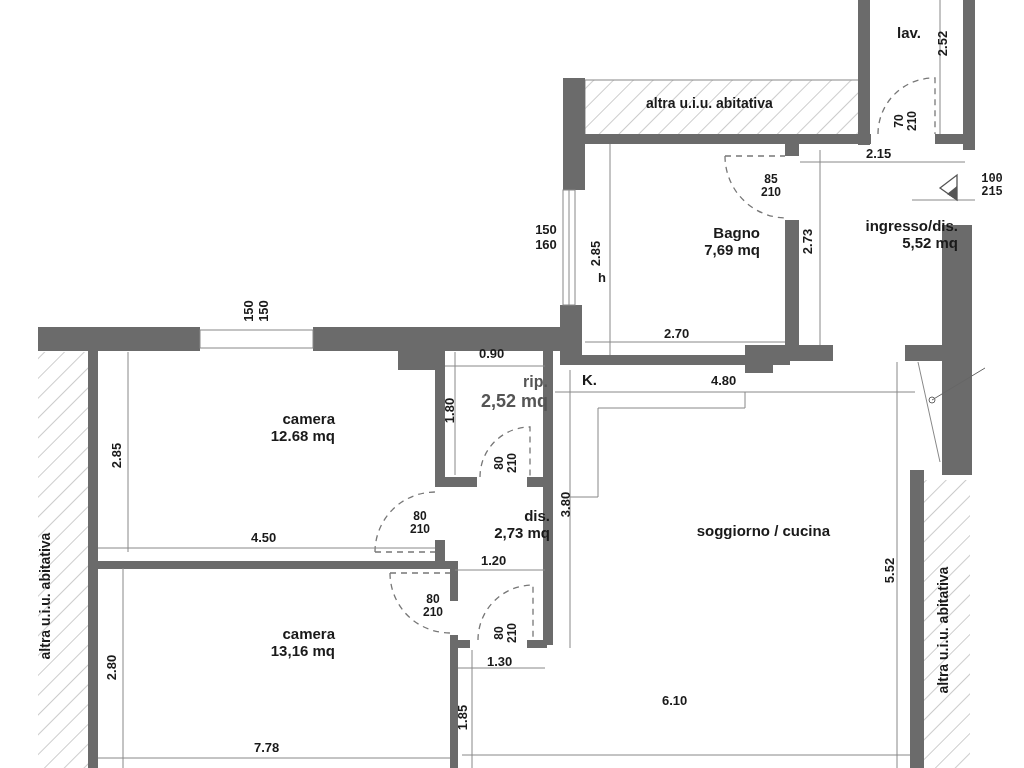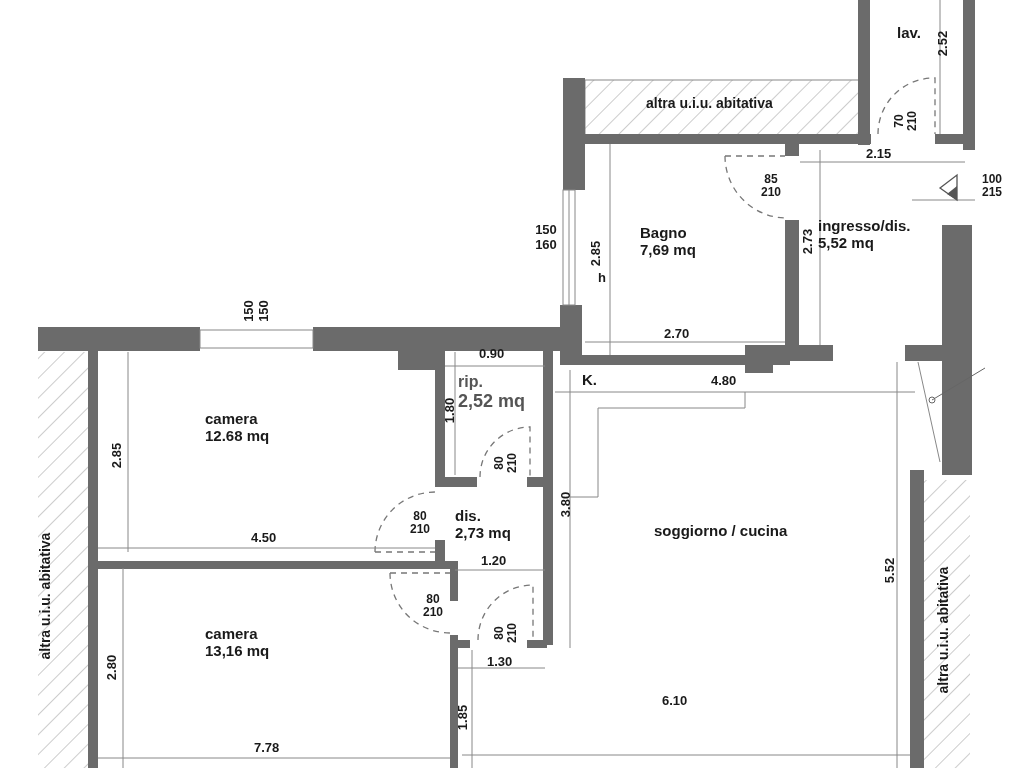--- a/index.html
+++ b/index.html
@@ -4,21 +4,21 @@
 <style>
   html, body { margin:0; padding:0; background:#ffffff; }
   body { width:1024px; height:768px; position:relative; overflow:hidden;
          font-family:"Liberation Sans", sans-serif; color:#1a1a1a; }
   svg#plan { position:absolute; left:0; top:0; }
   .wall { fill:#6b6b6b; }
   .hatch-rect { fill:url(#hatch); stroke:#888; stroke-width:1; }
   .dim-line { stroke:#888; stroke-width:1; fill:none; }
   .door-arc { stroke:#777; stroke-width:1.3; stroke-dasharray:6 5; fill:none; }
   .window { fill:#fff; stroke:#888; stroke-width:1; }
-  .label { position:absolute; font-weight:bold; text-align:left; white-space:nowrap; }
+  .label { position:absolute; font-weight:bold; text-align:right; white-space:nowrap; }
   .room-name { font-size:15px; }
   .room-area { font-size:15px; }
   .dim { font-size:13px; font-weight:bold; position:absolute; white-space:nowrap; }
   .vert { transform:rotate(-90deg); transform-origin:center center; }
   .door-dim { font-size:12px; font-weight:bold; position:absolute; text-align:center; line-height:13px; }
   .hatch-label { font-size:14px; font-weight:bold; position:absolute; white-space:nowrap; }
 </style>
 </head>
 <body>
 
@@ -142,21 +142,21 @@
 <div class="label" style="left:455px;top:507px;width:95px;">
   <div class="room-name">dis.</div>
   <div class="room-area">2,73 mq</div>
 </div>
 
 <div class="label" style="left:205px;top:625px;width:130px;">
   <div class="room-name">camera</div>
   <div class="room-area">13,16 mq</div>
 </div>
 
-<div class="label" style="left:654px;top:522px;width:200px;">
+<div class="label" style="left:630px;top:522px;width:200px;">
   <div class="room-name">soggiorno / cucina</div>
 </div>
 
 <div class="label room-name" style="left:582px;top:371px;">K.</div>
 
 <div class="hatch-label" style="left:646px;top:95px;">altra u.i.u. abitativa</div>
 <div class="hatch-label vert" style="left:-18px;top:588px;">altra u.i.u. abitativa</div>
 <div class="hatch-label vert" style="left:880px;top:622px;">altra u.i.u. abitativa</div>
 
 <div class="dim vert" style="left:930px;top:36px;">2.52</div>
@@ -180,21 +180,21 @@
 <div class="dim" style="left:254px;top:740px;">7.78</div>
 
 <div class="door-dim vert" style="left:890px;top:108px;width:32px;">
   <div>70</div>
     <div>210</div>
 </div>
 <div class="door-dim" style="left:754px;top:173px;width:34px;">
   <div>85</div>
     <div>210</div>
 </div>
-<div class="door-dim" style="left:975px;top:173px;width:34px;">
+<div class="door-dim" style="left:975px;top:173px;width:34px;font-family:Liberation Mono, monospace;">
   <div>100</div>
     <div>215</div>
 </div>
 <div class="door-dim vert" style="left:490px;top:450px;width:32px;">
   <div>80</div>
     <div>210</div>
 </div>
 <div class="door-dim" style="left:403px;top:510px;width:34px;">
   <div>80</div>
     <div>210</div>

